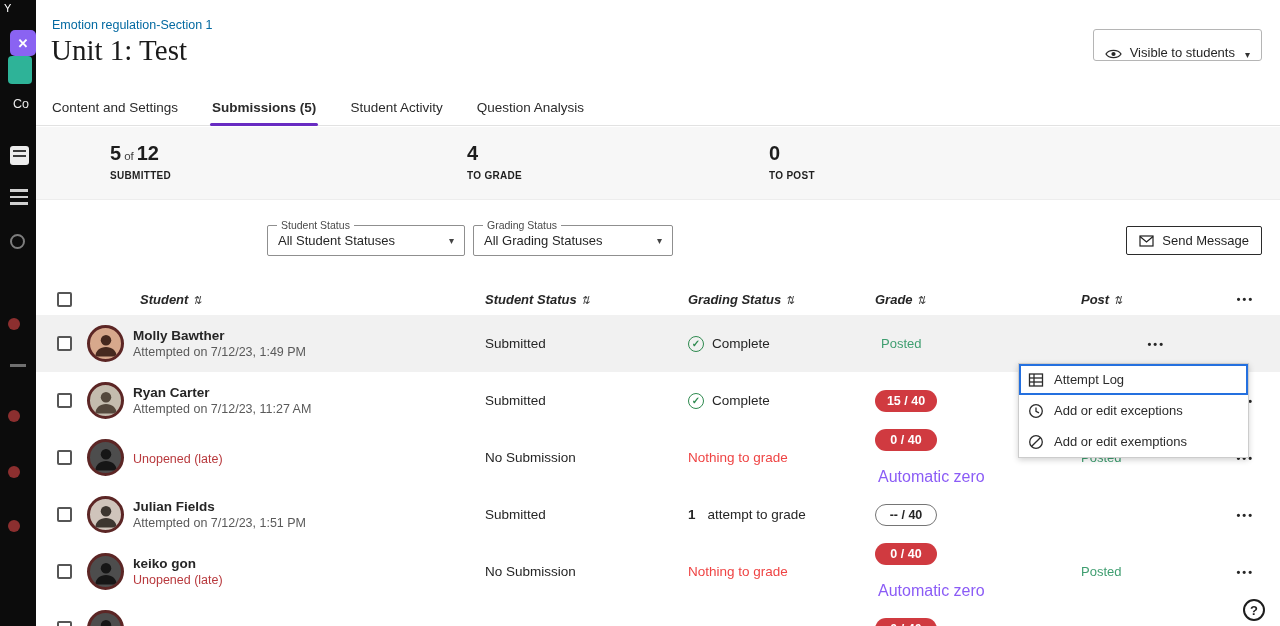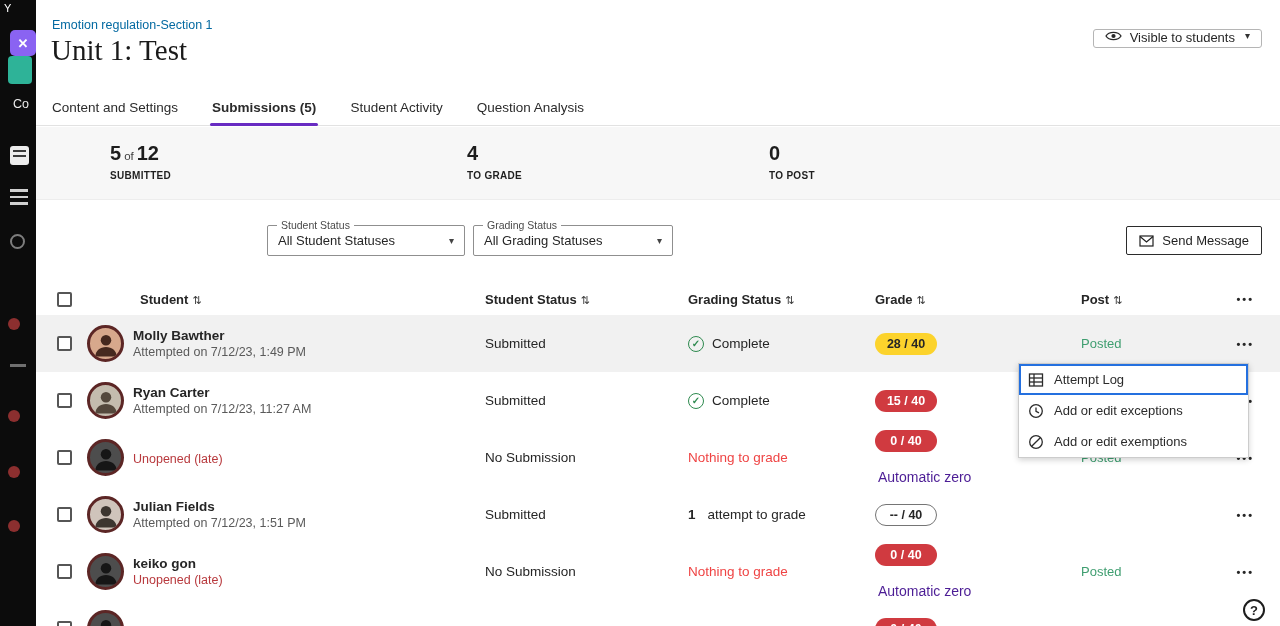--- a/index.html
+++ b/index.html
@@ -20,22 +20,22 @@
   .frag-circle { position:absolute; left:10px; top:234px; width:15px; height:15px; border:2px solid #7d7d7d; border-radius:50%; }
   .frag-bar { position:absolute; left:10px; top:364px; width:16px; height:3px; background:#6f6f6f; }
   .frag-red { position:absolute; width:12px; height:12px; border-radius:50%; background:#8c2f2f; }
 
   
   .main { position:absolute; left:36px; top:0; width:1244px; height:626px; background:#fff; }
 
   .breadcrumb { position:absolute; left:16px; top:18px; font-size:12.5px; color:#0369a1; }
   .title { position:absolute; left:15px; top:34px; font-family:"Liberation Serif", serif; font-size:29px; color:#1a1a1a; }
 
-  .vis-btn { position:absolute; right:18px; top:29px; height:19px; border:1px solid #b5b5b5; border-radius:3px; background:#fff;
-             display:flex; align-items:flex-start; gap:8px; padding:0 11px; font-size:13px; color:#262626; cursor:pointer; }
+  .vis-btn { position:absolute; right:18px; top:29px; height:32px; border:1px solid #b5b5b5; border-radius:3px; background:#fff;
+             display:flex; align-items:flex-end; gap:8px; padding:0 11px; font-size:13px; color:#262626; cursor:pointer; }
   .vis-btn .caret { font-size:10px; color:#333; margin-left:2px; }
 
   
   .tabs { position:absolute; top:89px; left:0; right:0; height:37px; border-bottom:1px solid #e2e2e2; display:flex; gap:34px; padding-left:16px; }
   .tab { position:relative; display:flex; align-items:center; font-size:13.5px; color:#2b2b2b; cursor:pointer; }
   .tab.active { font-weight:700; }
   .tab.active::after { content:""; position:absolute; left:-2px; right:-2px; bottom:-1px; height:3px; background:#682bc2; border-radius:2px; }
 
   
   .stats { position:absolute; top:127px; left:0; right:0; height:73px; background:#f7f7f7; border-bottom:1px solid #ededed; }
@@ -57,21 +57,21 @@
   .selectbox .caret { font-size:10px; color:#444; }
   .sel-student { left:231px; width:198px; }
   .sel-grading { left:437px; width:200px; }
 
   .send-btn { position:absolute; right:18px; top:226px; height:29px; border:1px solid #2b2b2b; border-radius:2px; background:#fff;
               display:flex; align-items:center; gap:8px; padding:0 12px; font-size:13px; color:#1f1f1f; cursor:pointer; }
 
   
   .grid { display:grid; grid-template-columns:30px 46px 352px 203px 172px 200px 115px 1fr; align-items:center;
           padding-left:21px; padding-right:16px; }
-  .thead { position:absolute; top:283px; left:0; right:0; height:32px; }
+  .thead { position:absolute; top:283px; left:0; right:0; height:32px;font-style:italic; }
   .thead .hcell { font-size:13px; font-weight:700; color:#262626; }
   .hcell .sort { font-size:11px; font-weight:400; color:#3c3c3c; margin-left:4px; }
   .h-student { padding-left:7px; }
   .h-grade { padding-left:15px; }
   .h-post { padding-left:21px; }
 
   .tbody { position:absolute; top:315px; left:0; right:0; }
   .trow { height:57px; }
   .trow.highlight { background:#f1f1f1; }
 
@@ -96,21 +96,21 @@
   .gradingcell .g-rest { margin-left:4px; }
   .checkcircle { width:16px; height:16px; border:1.5px solid #2e8a4f; border-radius:50%; color:#2e8a4f;
                  display:flex; align-items:center; justify-content:center; font-size:10px; font-weight:700; flex:0 0 auto; }
 
   .gradecell { padding-left:15px; display:flex; flex-direction:column; align-items:flex-start; }
   .pill { min-width:62px; height:22px; border-radius:11px; display:inline-flex; align-items:center; justify-content:center;
           padding:0 10px; font-size:12.5px; font-weight:700; }
   .pill.yellow { background:#fcd32c; color:#262626; }
   .pill.red { background:#d03a40; color:#fff; }
   .pill.outline { background:#fff; border:1px solid #757575; color:#262626; font-weight:600; }
-  .gradecell .note { font-size:14px; color:#4c1d95; margin-top:17px; margin-left:3px; }
+  .gradecell .note { font-size:16px; color:#8b5cf6; margin-top:17px; margin-left:3px; }
 
   .postcell { padding-left:21px; font-size:13px; color:#3f9e70; }
 
   .dots { justify-self:end; margin-right:10px; font-size:11px; letter-spacing:2px; font-weight:700; color:#262626; cursor:pointer; }
 
   
   .ctx { position:absolute; left:982px; top:363px; width:231px; background:#fff; border:1px solid #ccc;
          box-shadow:0 2px 6px rgba(0,0,0,.18); z-index:30; }
   .ctx-item { height:31px; display:flex; align-items:center; gap:10px; padding:0 9px; font-size:13px; color:#2b2b2b; background:#fff; cursor:pointer; }
   .ctx-item.focused { box-shadow:inset 0 0 0 2px #2470df; }
@@ -230,23 +230,20 @@
         </div>
       <div class="namecell">
         <div class="nm">Molly Bawther</div>
         <div class="sub">Attempted on 7/12/23, 1:49 PM</div>
       </div>
       <div class="statuscell">Submitted</div>
       <div class="gradingcell">
         <span class="checkcircle">✓</span>
         <span>Complete</span>
       </div>
-      <div class="gradecell">
-        <span class="pill yellow">28  / 40</span>
-      </div>
       <div class="postcell">Posted</div>
       <span class="dots">•••</span>
     </div>
 
     <div class="trow grid">
       <span class="cb"></span>
       <div class="avatar av-b">
           <svg viewBox="0 0 24 24" fill="currentColor">
             <circle cx="12" cy="9" r="4.2"></circle>
             <path d="M3.5 22c0-4.6 3.8-7.6 8.5-7.6s8.5 3 8.5 7.6z"></path>

